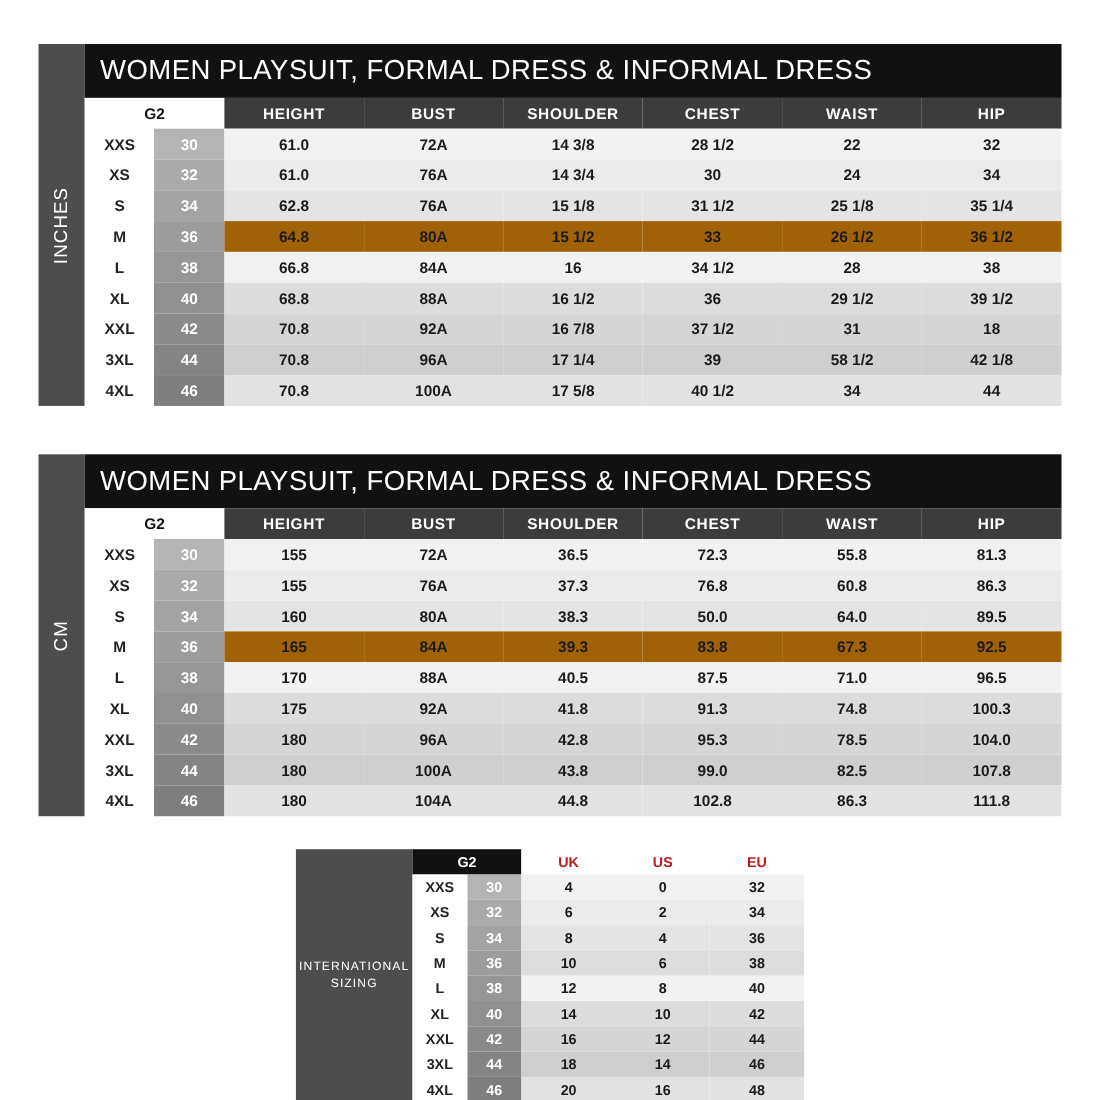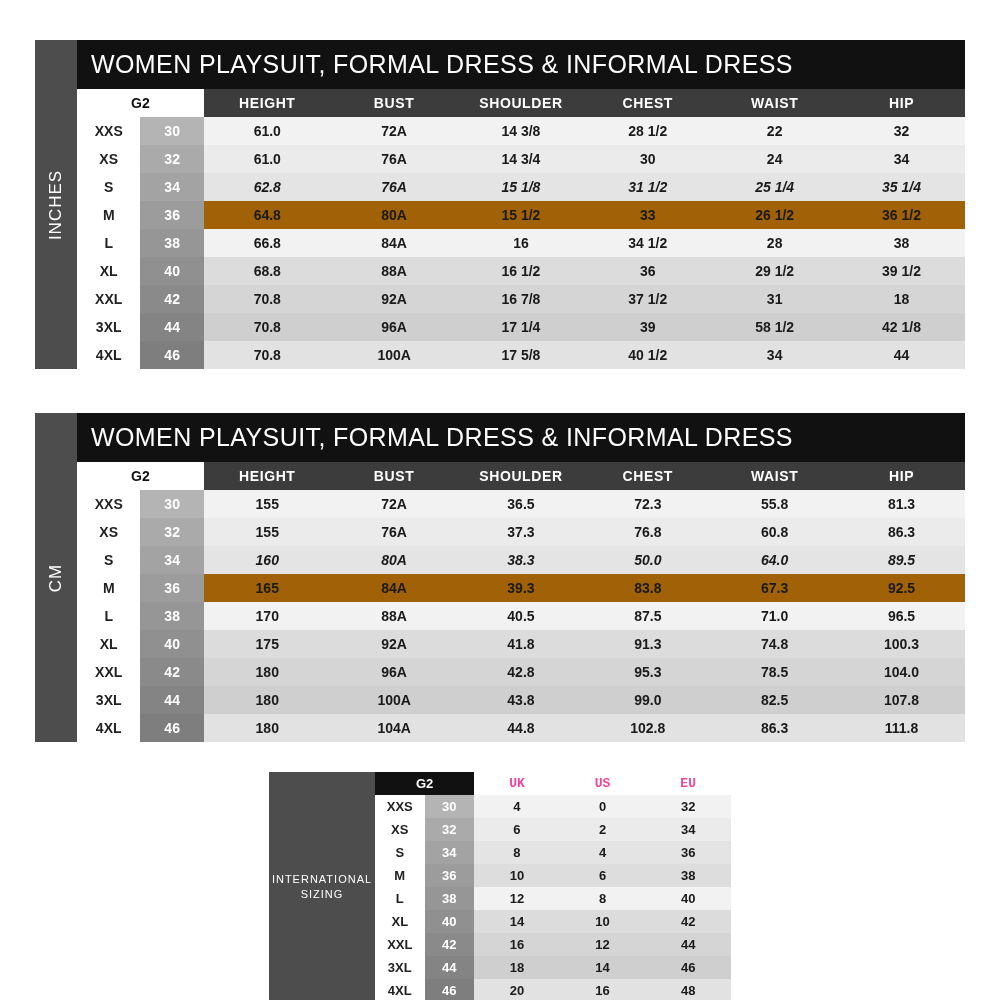--- a/index.html
+++ b/index.html
@@ -103,21 +103,21 @@
   tr.r2 td.size-num { background:#a3a3a3; }
   tr.r3 td.size-num { background:#9c9c9c; }
   tr.r4 td.size-num { background:#969696; }
   tr.r5 td.size-num { background:#909090; }
   tr.r6 td.size-num { background:#8a8a8a; }
   tr.r7 td.size-num { background:#848484; }
   tr.r8 td.size-num { background:#7e7e7e; }
 
   tr.r0 td.val { background:#f2f2f2; }
   tr.r1 td.val { background:#ebebeb; }
-  tr.r2 td.val { background:#e4e4e4;font-style:italic; }
+  tr.r2 td.val { background:#e4e4e4; }
   tr.r3 td.val { background:#a16207; }
   tr.r4 td.val { background:#f2f2f2; }
   tr.r5 td.val { background:#dcdcdc; }
   tr.r6 td.val { background:#d5d5d5; }
   tr.r7 td.val { background:#cfcfcf; }
   tr.r8 td.val { background:#e2e2e2; }
 
   .gap { height: 44px; }
 
   
@@ -157,24 +157,23 @@
     height: 13px;
   }
   .intl-hdr-g2 {
     background: #111111;
     color: #ffffff;
     font-size: 15px;
     font-weight: 700;
   }
   .intl-hdr {
     background: #ffffff;
-    color: #ec4899;
+    color: #b91c1c;
     font-size: 13px;
     font-weight: 700;
-    font-family: Liberation Mono, monospace;
   }
   td.intl-size-name {
     background: #ffffff;
     color: #222222;
     font-size: 12px;
     font-weight: 700;
   }
   td.intl-size-num {
     color: #ffffff;
     font-size: 12px;
@@ -254,21 +253,21 @@
             <td class="val">24</td>
             <td class="val">34</td>
           </tr>
           <tr class="r2">
             <td class="size-name">S</td>
             <td class="size-num">34</td>
             <td class="val">62.8</td>
             <td class="val">76A</td>
             <td class="val">15 1/8</td>
             <td class="val">31 1/2</td>
-            <td class="val">25 1/4</td>
+            <td class="val">25 1/8</td>
             <td class="val">35 1/4</td>
           </tr>
           <tr class="r3">
             <td class="size-name">M</td>
             <td class="size-num">36</td>
             <td class="val">64.8</td>
             <td class="val">80A</td>
             <td class="val">15 1/2</td>
             <td class="val">33</td>
             <td class="val">26 1/2</td>

